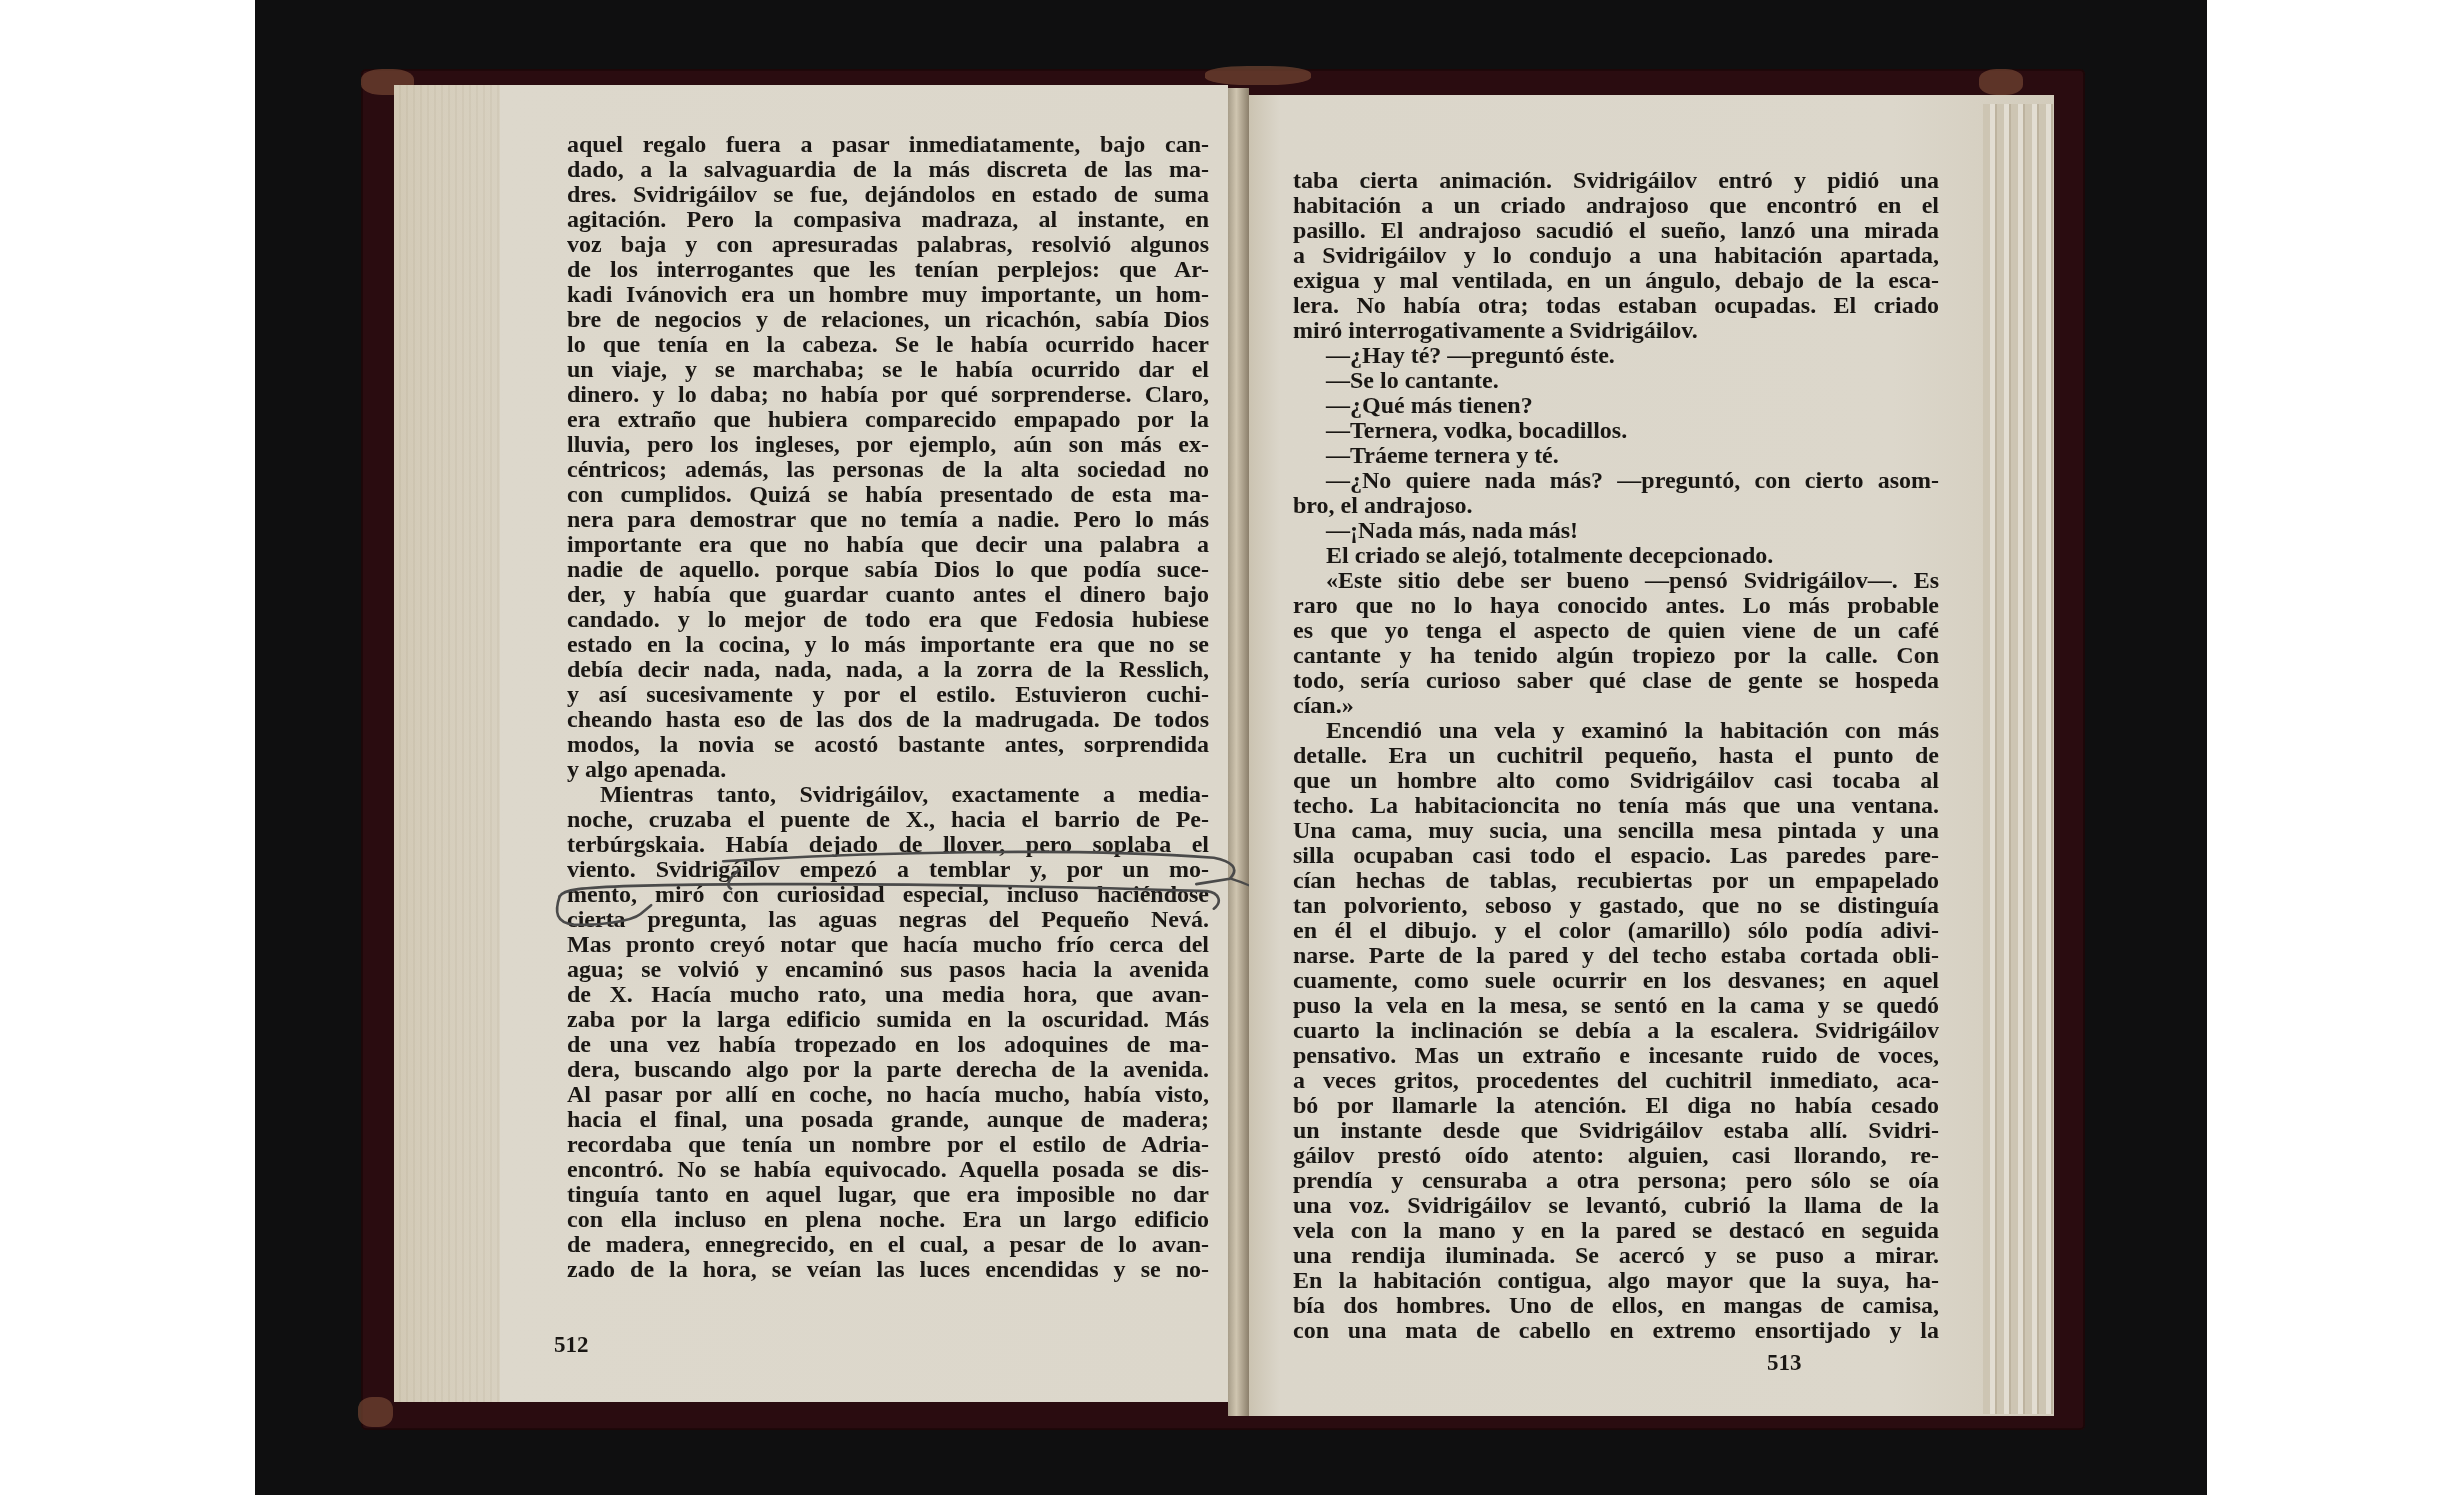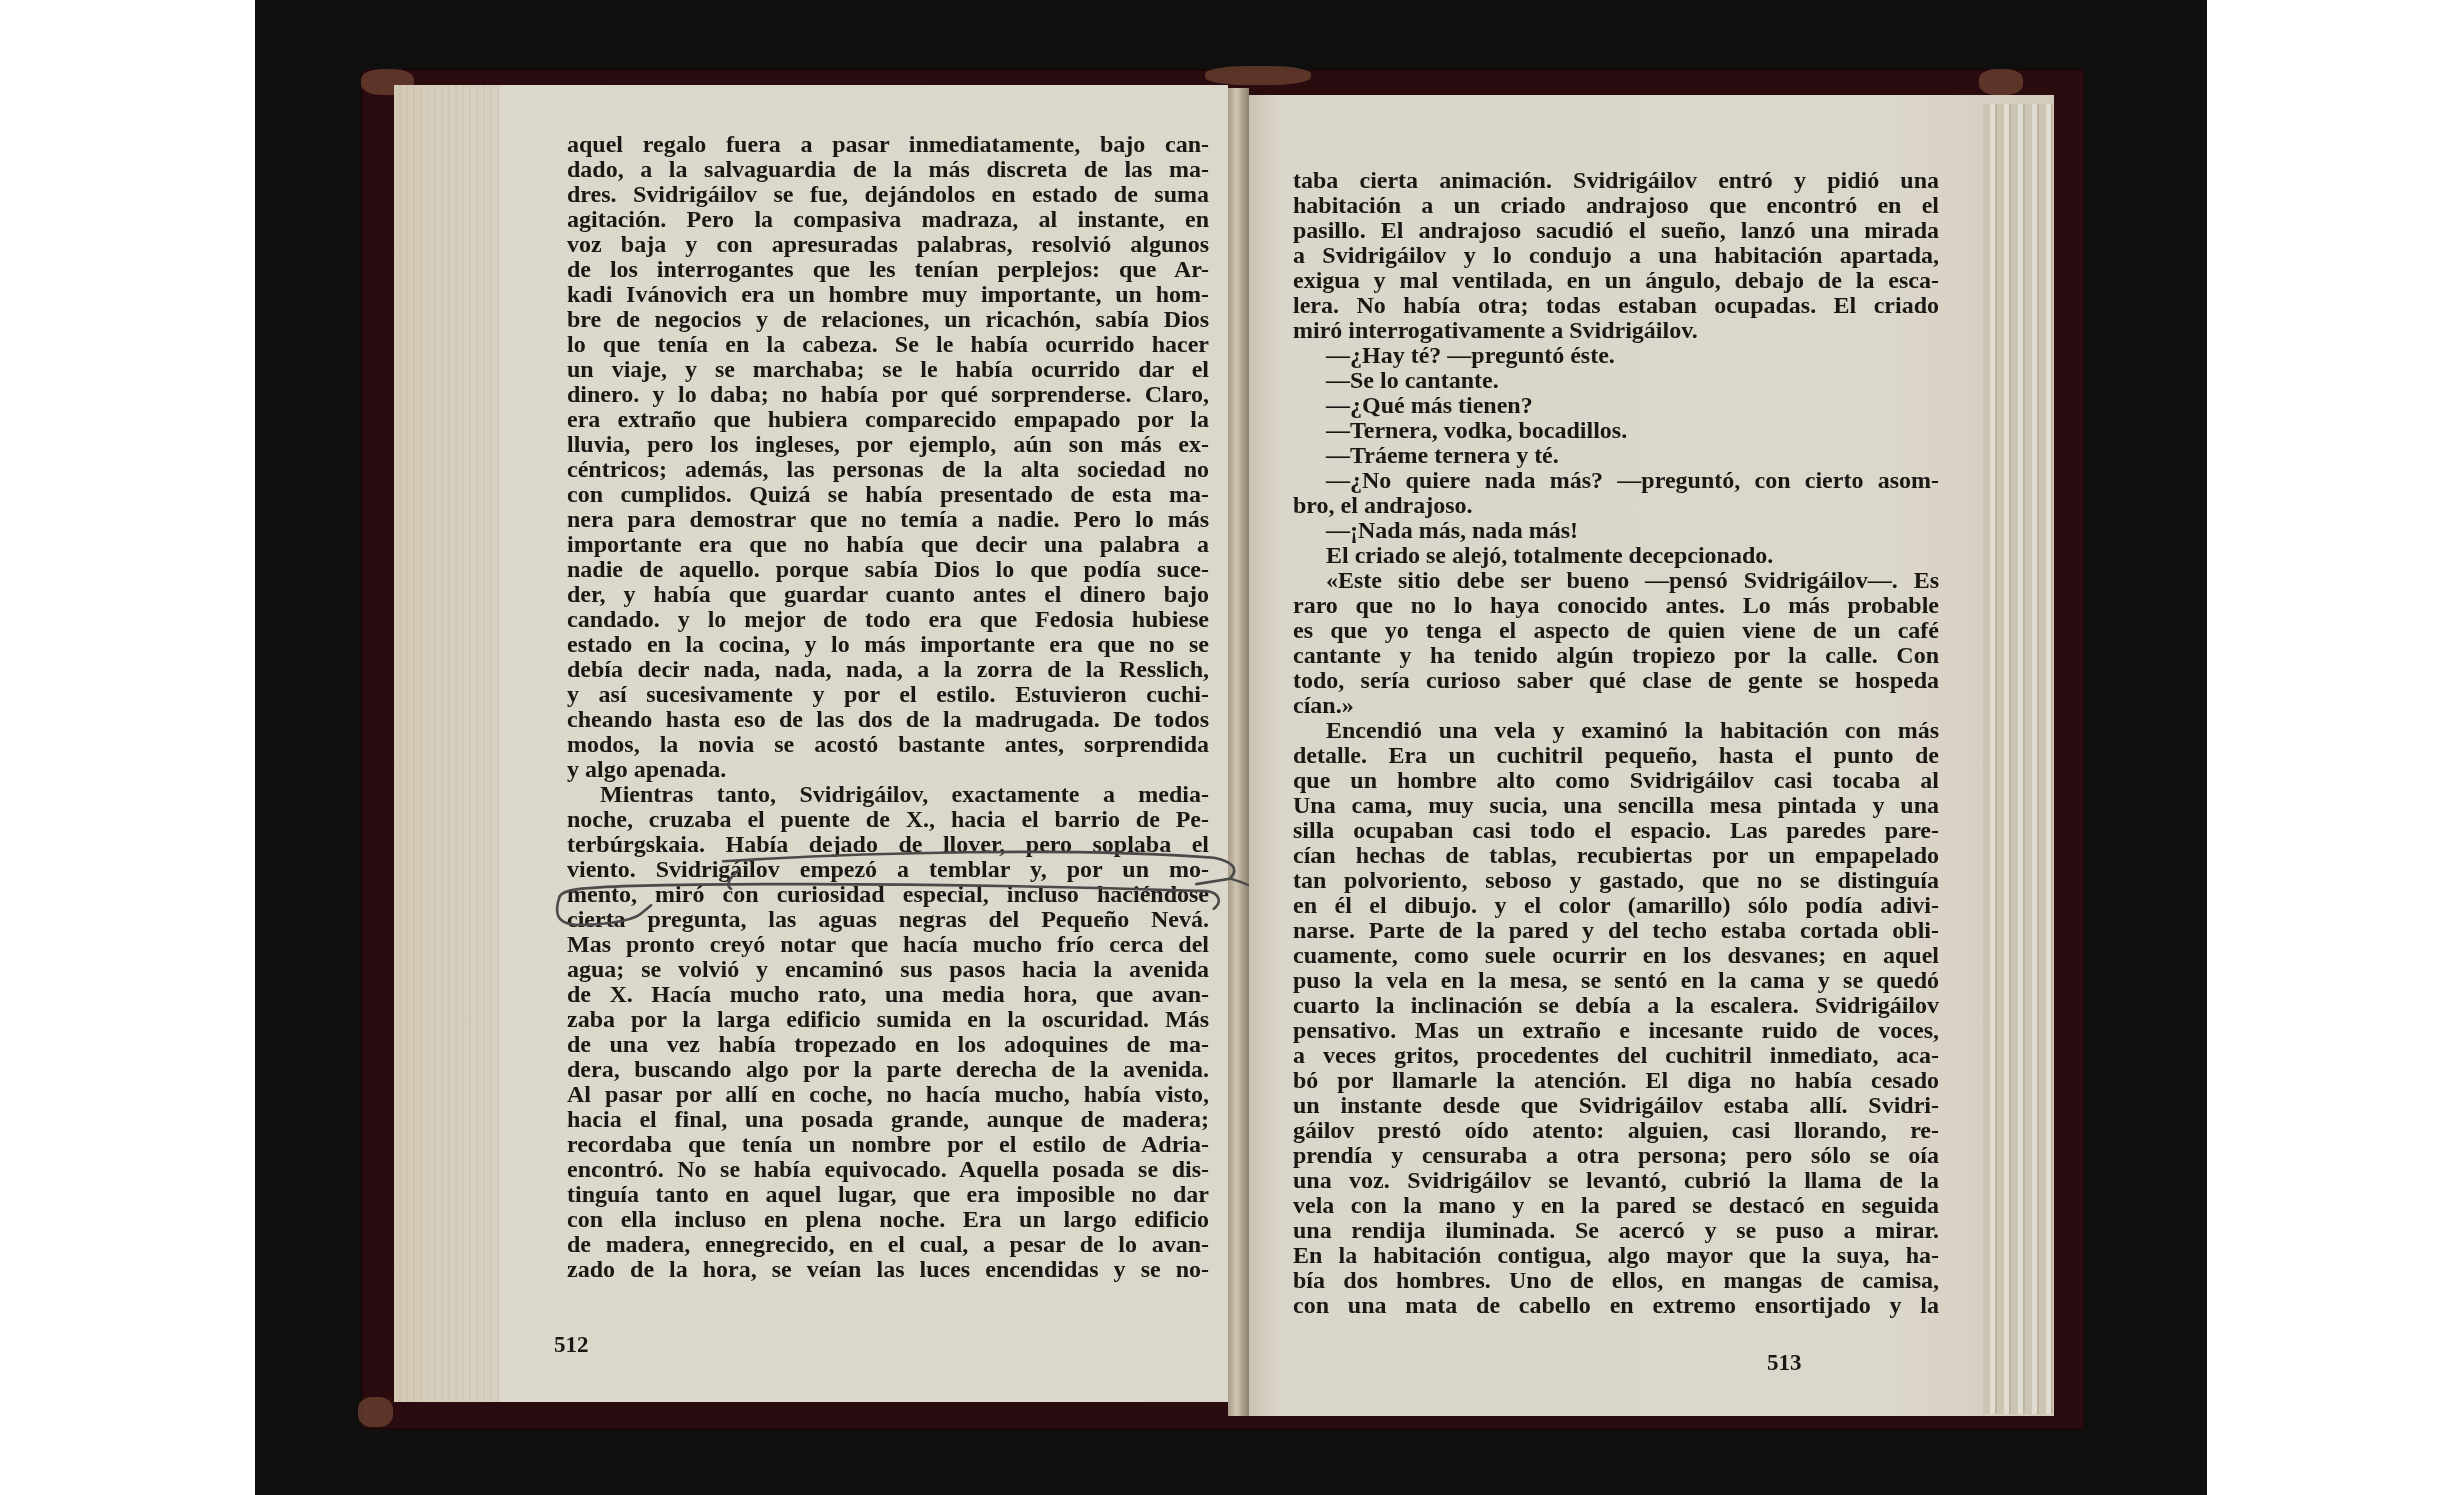--- a/index.html
+++ b/index.html
@@ -117,20 +117,21 @@
     <span class="line indent last">El criado se alejó, totalmente decepcionado.</span>
     <span class="line indent">«Este sitio debe ser bueno —pensó Svidrigáilov—. Es</span>
     <span class="line">raro que no lo haya conocido antes. Lo más probable</span>
     <span class="line">es que yo tenga el aspecto de quien viene de un café</span>
     <span class="line">cantante y ha tenido algún tropiezo por la calle. Con</span>
     <span class="line">todo, sería curioso saber qué clase de gente se hospeda</span>
     <span class="line last">cían.»</span>
     <span class="line indent">Encendió una vela y examinó la habitación con más</span>
     <span class="line">detalle. Era un cuchitril pequeño, hasta el punto de</span>
     <span class="line">que un hombre alto como Svidrigáilov casi tocaba al</span>
+    <span class="line">techo. La habitacioncita no tenía más que una ventana.</span>
     <span class="line">Una cama, muy sucia, una sencilla mesa pintada y una</span>
     <span class="line">silla ocupaban casi todo el espacio. Las paredes pare-</span>
     <span class="line">cían hechas de tablas, recubiertas por un empapelado</span>
     <span class="line">tan polvoriento, seboso y gastado, que no se distinguía</span>
     <span class="line">en él el dibujo. y el color (amarillo) sólo podía adivi-</span>
     <span class="line">narse. Parte de la pared y del techo estaba cortada obli-</span>
     <span class="line">cuamente, como suele ocurrir en los desvanes; en aquel</span>
     <span class="line">puso la vela en la mesa, se sentó en la cama y se quedó</span>
     <span class="line">cuarto la inclinación se debía a la escalera. Svidrigáilov</span>
     <span class="line">pensativo. Mas un extraño e incesante ruido de voces,</span>

